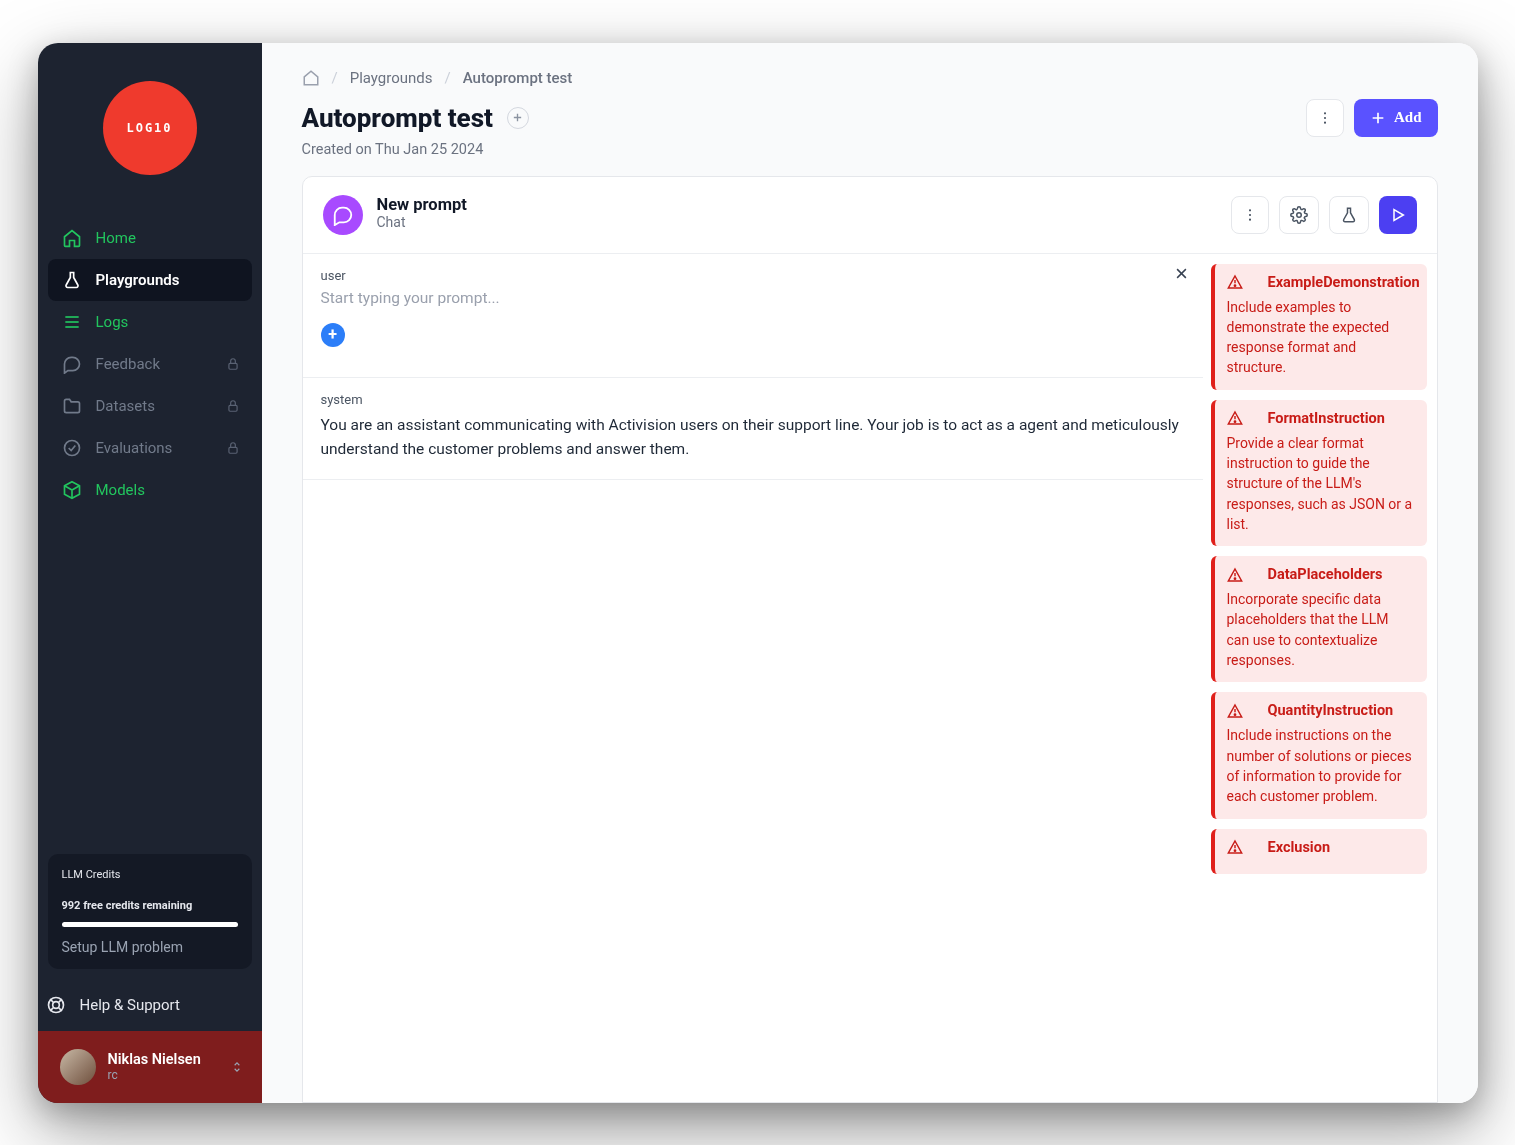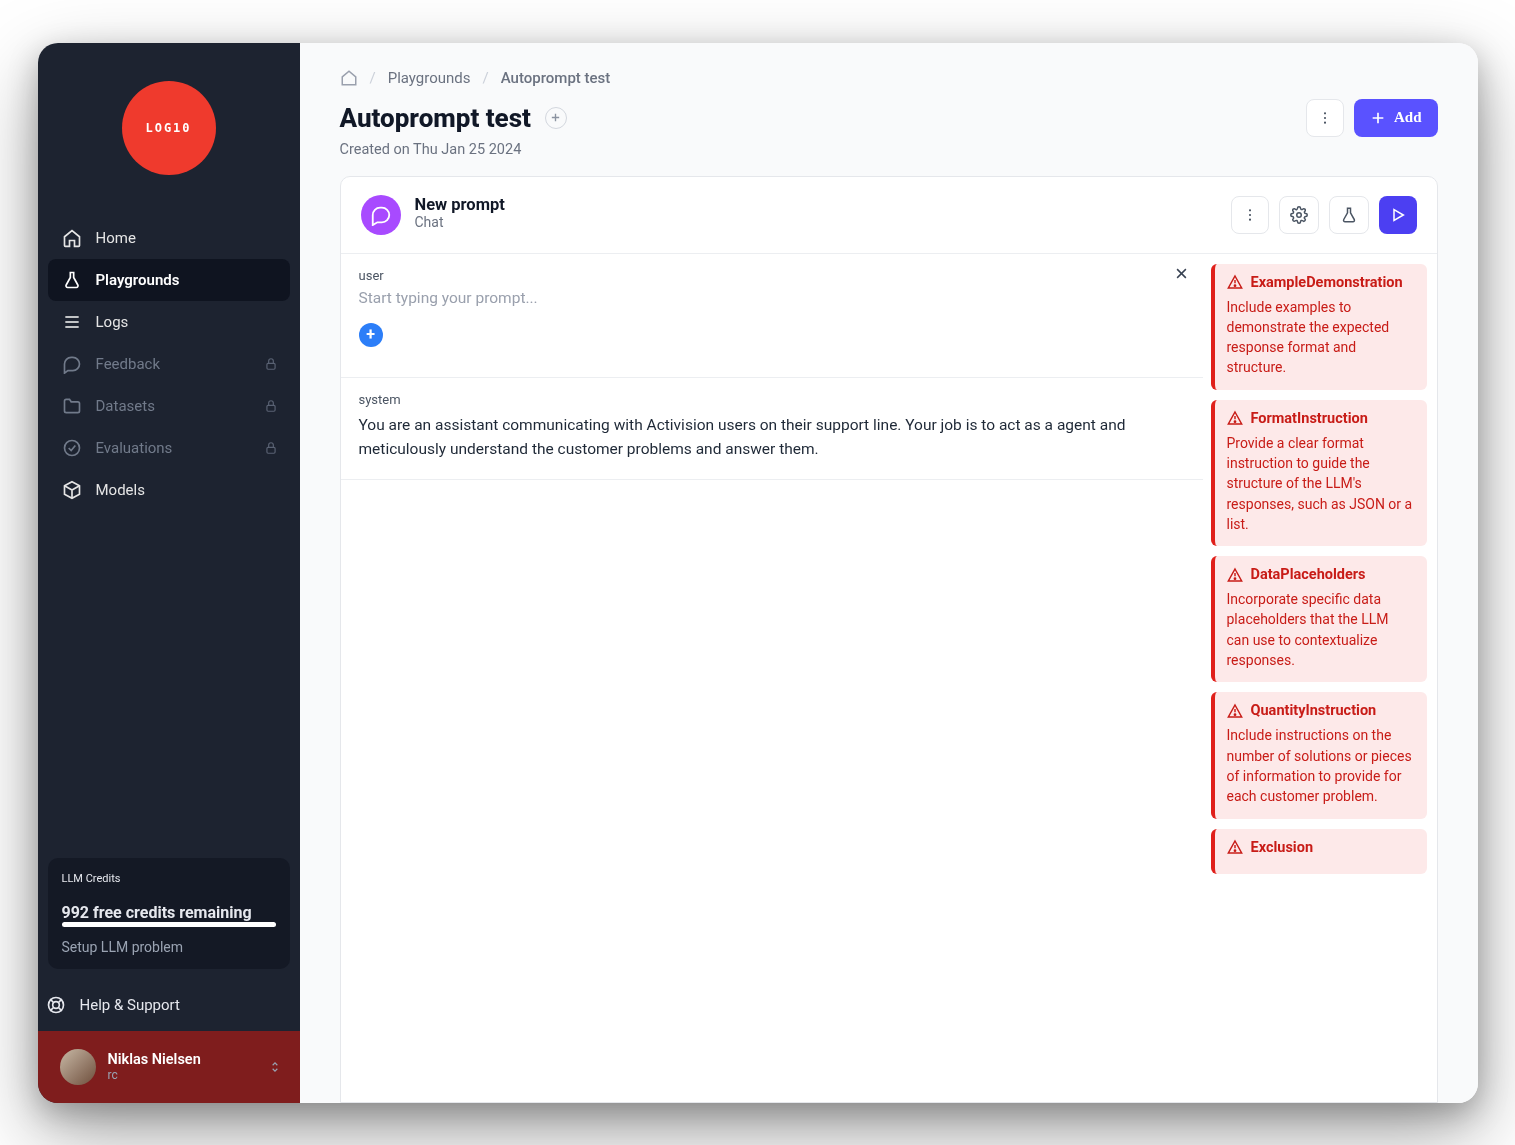--- a/index.html
+++ b/index.html
@@ -16,50 +16,50 @@
     width: 1440px;
     height: 1060px;
     border-radius: 20px;
     overflow: hidden;
     box-shadow: 0 30px 80px rgba(0,0,0,0.35), 0 10px 30px rgba(0,0,0,0.25);
     display: flex;
     background: #f9fafb;
   }
   
   .sidebar {
-    width: 262px;
+    width: 224px;
     background: #1d2330;
     color: #cbd5e1;
     display: flex;
     flex-direction: column;
     flex-shrink: 0;
   }
   .logo-wrap { height: 170px; display:flex; align-items:center; justify-content:center; }
   .logo {
     width: 94px; height: 94px; border-radius: 50%;
     background: #ef3a2d; display:flex; align-items:center; justify-content:center;
     color:#fff; font-size:12px; font-weight:800; letter-spacing:2px; font-family: monospace;
   }
   .nav { padding: 4px 10px; }
   .nav-item {
     display:flex; align-items:center; gap:14px;
     padding: 11px 14px; border-radius:8px; font-size:15px;
-    color:#e5e5e5; cursor:pointer;
+    color:#22c55e; cursor:pointer;
     position: relative;
   }
   .nav-item.muted { color:#717a8a; }
   .nav-item.active { background:#0f1420; color:#fff; font-weight:600; }
   .nav-item .lock { position:absolute; right:12px; color:#5a6273; }
   .nav-icon { width:20px; height:20px; display:inline-flex; align-items:center; justify-content:center; color:inherit; }
   .spacer { flex:1; }
   .credits {
     margin: 0 10px 10px 10px; padding:14px; background:#141925; border-radius:10px; color:#e6e8ee;
   }
   .credits .title { font-size:11px; margin-bottom:18px; }
-  .credits .count { font-size:16px; font-weight:700; }
+  .credits .count { font-size:11px; font-weight:700; margin-bottom:10px; }
   .credits .bar { height:5px; background:#fff; border-radius:3px; margin-bottom:12px; width:100%; }
   .credits .setup { font-size:14px; color:#9aa3b2; }
   .help-item { display:flex; align-items:center; gap:14px; padding:16px 8px; color:#e6e8ee; font-size:15px; cursor:pointer; }
   .user-block {
     display:flex; align-items:center; gap:12px; padding:18px 22px;
     background:#7f1d1d; position:relative;
   }
   .avatar { width:36px; height:36px; border-radius:50%; background:linear-gradient(135deg,#c8b9a6,#6e4e3c); display:flex; align-items:center; justify-content:center; color:#3a2617; font-weight:700; font-size:14px; }
   .user-name { color:#fff; font-size:14.5px; font-weight:600; }
   .user-sub { color:#9aa3b2; font-size:12px; }
@@ -109,21 +109,21 @@
   .msg-text { color:#1f2937; font-size:15.5px; line-height:1.55; }
   .msg-placeholder { color:#9aa0ad; font-size:15.5px; }
   .close-x { position:absolute; top:12px; right:14px; color:#374151; cursor:pointer; }
   .add-msg { padding:12px 16px; }
   .add-msg-btn { width:24px; height:24px; border-radius:50%; background:#2c7ef8; color:#fff; display:flex; align-items:center; justify-content:center; cursor:pointer; font-size:16px; font-weight:700;}
   .hints-col { width:234px; padding:10px 10px 10px 8px; overflow-y:auto; display:flex; flex-direction:column; gap:10px; }
   .hint {
     background:#fde9e9; border-left:4px solid #e0201b; border-radius:6px; padding:10px 12px 12px 12px;
     color:#c81c17;
   }
-  .hint-head { display:flex; align-items:center; gap:8px; font-weight:700; font-size:14.5px; margin-bottom:6px; }
+  .hint-head { display:flex; align-items:center; gap:25px; font-weight:700; font-size:14.5px; margin-bottom:6px; }
   .hint-body { font-size:14px; line-height:1.45; color:#c81c17; }
   .warn-icon { width:16px; height:16px; display:inline-flex; }
 
   
   svg { display:block; }
 </style>
 </head>
 <body>
 
 <div class="shell">

